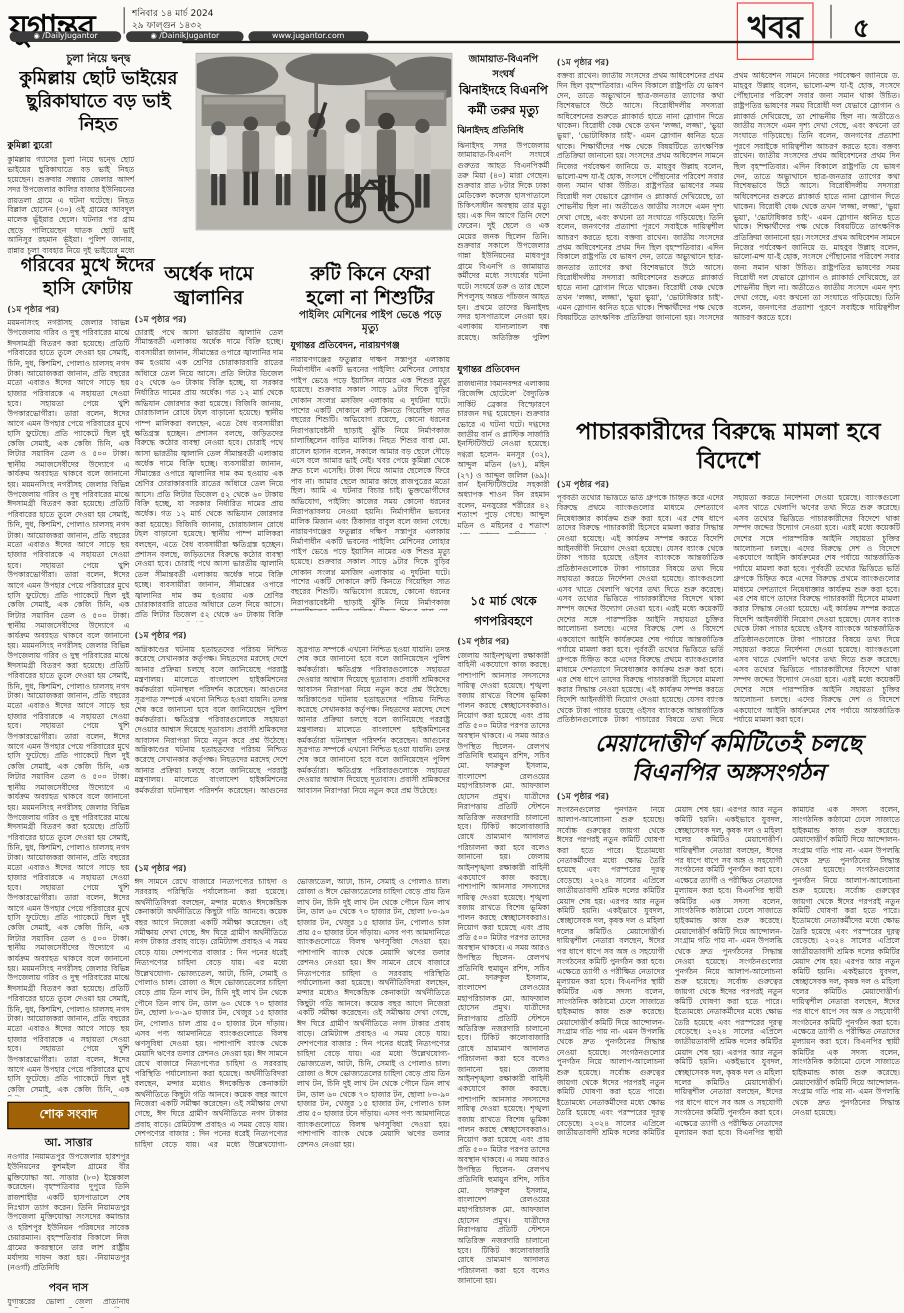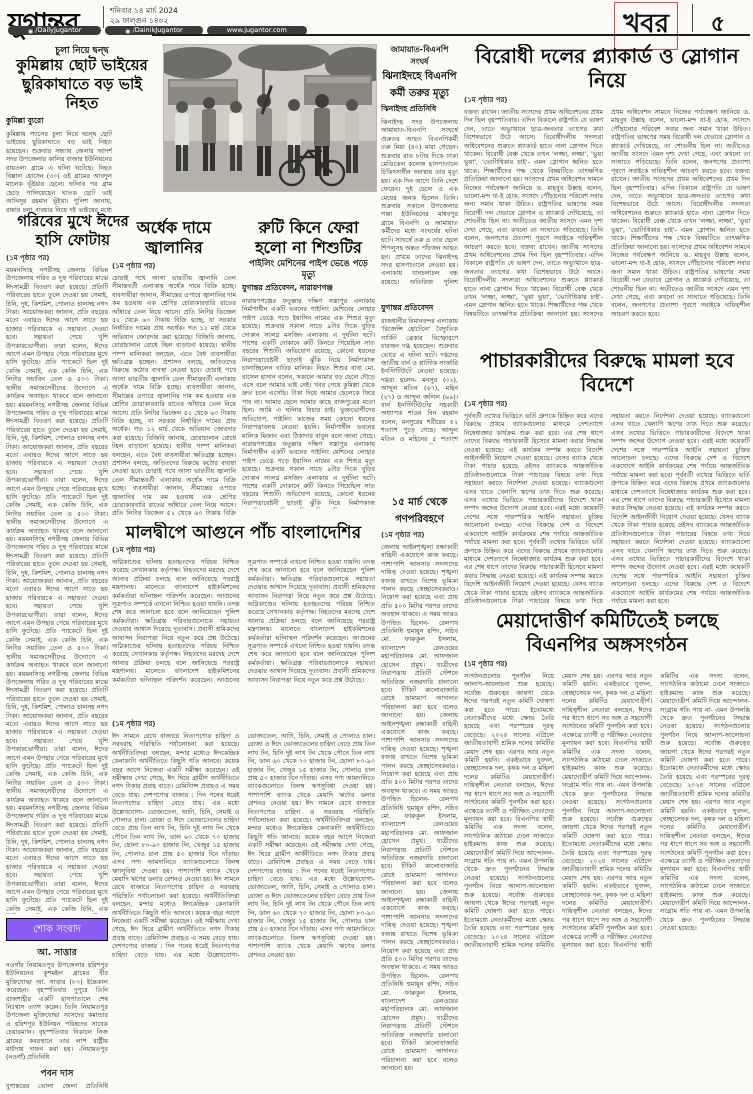--- a/index.html
+++ b/index.html
@@ -34,21 +34,21 @@
   .body{font-size:6.3px;line-height:8.4px;text-align:justify;color:#2b2b2b;overflow:hidden;}
   .cols2{column-count:2;column-gap:8px;}
   .cols3{column-count:3;column-gap:8px;}
   
   #photoblock{position:absolute;left:163px;top:44px;width:212px;}
   #photoblock svg{display:block;border:1px solid #b9b7b2;}
   .caption{font-size:7.3px;line-height:10px;color:#222;text-align:justify;margin-top:2px;
            width:232px;margin-left:-22px;}
   .credit{float:right;font-weight:bold;}
   
-  .obit-head{background:#8b5cf6;color:#fff;font-size:10px;font-weight:normal;text-align:center;
+  .obit-head{background:#a16207;color:#fff;font-size:10px;font-weight:bold;text-align:center;
              padding:2px 0;border:1px solid #000;}
   .obit-name{font-size:9px;font-weight:bold;text-align:center;margin:4px 0 1px 0;}
   
   #art-kumilla      {left:6px;  top:44px;  width:152px; height:168px;}
   #art-kumilla .body{width:106px;height:96px;}
   #art-goriber      {left:6px;  top:212px; width:150px; height:704px;}
   #art-goriber .body{width:102px;height:648px;}
   #obituary         {position:absolute;left:6px;top:918px;width:102px;height:172px;overflow:hidden;}
   #art-ordhek       {left:112px;top:218px; width:124px; height:300px;}
   #art-ordhek .body {height:256px;}
@@ -199,21 +199,20 @@
   </div>
 
   <div class="art" id="art-ruti">
     <div class="hl hl-md">রুটি কিনে ফেরা হলো না শিশুটির</div>
     <div class="subhead">পাইলিং মেশিনের পাইপ ভেঙে পড়ে মৃত্যু</div>
     <div class="byline">যুগান্তর প্রতিবেদন, নারায়ণগঞ্জ</div>
     <div class="body">নারায়ণগঞ্জের ফতুল্লার দক্ষিণ সস্তাপুর এলাকায় নির্মাণাধীন একটি ভবনের পাইলিং মেশিনের লোহার পাইপ ভেঙে পড়ে ইয়াসিন নামের এক শিশুর মৃত্যু হয়েছে। শুক্রবার সকাল সাড়ে ৯টার দিকে বুড়ির দোকান সংলগ্ন মসজিদ এলাকায় এ দুর্ঘটনা ঘটে। পাশের একটি দোকানে রুটি কিনতে গিয়েছিল সাত বছরের শিশুটি। অভিযোগ রয়েছে, কোনো ধরনের নিরাপত্তাবেষ্টনী ছাড়াই ঝুঁকি নিয়ে নির্মাণকাজ চালাচ্ছিলেন বাড়ির মালিক। নিহত শিশুর বাবা মো. রাসেল হাসান বলেন, সকালে আমার বড় ছেলে দৌড়ে এসে বলে আমার ভাই নেই। খবর পেয়ে কুমিল্লা থেকে দ্রুত চলে এসেছি। টাকা দিয়ে আমার ছেলেকে ফিরে পাব না। আমার ছেলে আমার কাছে রাজপুত্রের মতো ছিল। আমি এ ঘটনার বিচার চাই। ভুক্তভোগীদের অভিযোগ, পাইলিং কাজের সময় কোনো ধরনের নিরাপত্তাবলয় নেওয়া হয়নি। নির্মাণাধীন ভবনের মালিক মিজান এবং ঠিকাদার বাবুল বলে জানা গেছে। নারায়ণগঞ্জের ফতুল্লার দক্ষিণ সস্তাপুর এলাকায় নির্মাণাধীন একটি ভবনের পাইলিং মেশিনের লোহার পাইপ ভেঙে পড়ে ইয়াসিন নামের এক শিশুর মৃত্যু হয়েছে। শুক্রবার সকাল সাড়ে ৯টার দিকে বুড়ির দোকান সংলগ্ন মসজিদ এলাকায় এ দুর্ঘটনা ঘটে। পাশের একটি দোকানে রুটি কিনতে গিয়েছিল সাত বছরের শিশুটি। অভিযোগ রয়েছে, কোনো ধরনের নিরাপত্তাবেষ্টনী ছাড়াই ঝুঁকি নিয়ে নির্মাণকাজ চালাচ্ছিলেন বাড়ির মালিক। নিহত শিশুর বাবা মো. রাসেল হাসান বলেন, সকালে আমার বড় ছেলে দৌড়ে এসে বলে আমার ভাই নেই। খবর পেয়ে কুমিল্লা থেকে দ্রুত চলে এসেছি। টাকা দিয়ে আমার ছেলেকে ফিরে পাব না। আমার ছেলে আমার কাছে রাজপুত্রের মতো ছিল। আমি এ ঘটনার বিচার চাই। ভুক্তভোগীদের অভিযোগ, পাইলিং কাজের সময় কোনো ধরনের নিরাপত্তাবলয় নেওয়া হয়নি। নির্মাণাধীন ভবনের মালিক মিজান এবং ঠিকাদার বাবুল বলে জানা গেছে।</div>
   </div>
 
   <div class="art" id="art-maldives">
-    <div class="hl hl-md" style="font-size:17px;">মালদ্বীপে আগুনে পাঁচ বাংলাদেশির</div>
     <div class="cont">(১ম পৃষ্ঠার পর)</div>
     <div class="body cols2">অগ্নিকাণ্ডের ঘটনায় হতাহতদের পরিচয় নিশ্চিত করেছে সেখানকার কর্তৃপক্ষ। নিহতদের মরদেহ দেশে আনার প্রক্রিয়া চলছে বলে জানিয়েছে পররাষ্ট্র মন্ত্রণালয়। মালেতে বাংলাদেশ হাইকমিশনের কর্মকর্তারা ঘটনাস্থল পরিদর্শন করেছেন। আগুনের সূত্রপাত সম্পর্কে এখনো নিশ্চিত হওয়া যায়নি। তদন্ত শেষ করে জানানো হবে বলে জানিয়েছেন পুলিশ কর্মকর্তারা। ক্ষতিগ্রস্ত পরিবারগুলোকে সহায়তা দেওয়ার আশ্বাস দিয়েছে দূতাবাস। প্রবাসী শ্রমিকদের আবাসন নিরাপত্তা নিয়ে নতুন করে প্রশ্ন উঠেছে। অগ্নিকাণ্ডের ঘটনায় হতাহতদের পরিচয় নিশ্চিত করেছে সেখানকার কর্তৃপক্ষ। নিহতদের মরদেহ দেশে আনার প্রক্রিয়া চলছে বলে জানিয়েছে পররাষ্ট্র মন্ত্রণালয়। মালেতে বাংলাদেশ হাইকমিশনের কর্মকর্তারা ঘটনাস্থল পরিদর্শন করেছেন। আগুনের সূত্রপাত সম্পর্কে এখনো নিশ্চিত হওয়া যায়নি। তদন্ত শেষ করে জানানো হবে বলে জানিয়েছেন পুলিশ কর্মকর্তারা। ক্ষতিগ্রস্ত পরিবারগুলোকে সহায়তা দেওয়ার আশ্বাস দিয়েছে দূতাবাস। প্রবাসী শ্রমিকদের আবাসন নিরাপত্তা নিয়ে নতুন করে প্রশ্ন উঠেছে। অগ্নিকাণ্ডের ঘটনায় হতাহতদের পরিচয় নিশ্চিত করেছে সেখানকার কর্তৃপক্ষ। নিহতদের মরদেহ দেশে আনার প্রক্রিয়া চলছে বলে জানিয়েছে পররাষ্ট্র মন্ত্রণালয়। মালেতে বাংলাদেশ হাইকমিশনের কর্মকর্তারা ঘটনাস্থল পরিদর্শন করেছেন। আগুনের সূত্রপাত সম্পর্কে এখনো নিশ্চিত হওয়া যায়নি। তদন্ত শেষ করে জানানো হবে বলে জানিয়েছেন পুলিশ কর্মকর্তারা। ক্ষতিগ্রস্ত পরিবারগুলোকে সহায়তা দেওয়ার আশ্বাস দিয়েছে দূতাবাস। প্রবাসী শ্রমিকদের আবাসন নিরাপত্তা নিয়ে নতুন করে প্রশ্ন উঠেছে।</div>
   </div>
 
   <div class="art" id="art-monda">
     <div class="cont">(১ম পৃষ্ঠার পর)</div>
     <div class="body cols2">ঈদ সামনে রেখে বাজারে নিত্যপণ্যের চাহিদা ও সরবরাহ পরিস্থিতি পর্যালোচনা করা হয়েছে। অর্থনীতিবিদরা বলছেন, মন্দার মধ্যেও ঈদকেন্দ্রিক কেনাকাটা অর্থনীতিতে কিছুটা গতি আনবে। কয়েক বছর আগে নিজেরা একটি সমীক্ষা করেছেন। ওই সমীক্ষায় দেখা গেছে, ঈদ ঘিরে গ্রামীণ অর্থনীতিতে নগদ টাকার প্রবাহ বাড়ে। রেমিট্যান্স প্রবাহও এ সময় বেড়ে যায়। দেশপণ্যের বাজার : দিন পনের ধরেই নিত্যপণ্যের চাহিদা বেড়ে যায়। এর মধ্যে উল্লেখযোগ্য- ভোজ্যতেল, আটা, চিনি, সেমাই ও পোলাও চাল। রোজা ও ঈদে ভোজ্যতেলের চাহিদা বেড়ে প্রায় তিন লাখ টন, চিনি দুই লাখ টন থেকে পৌনে তিন লাখ টন, ডাল ৬০ থেকে ৭০ হাজার টন, ছোলা ৮০-৯০ হাজার টন, খেজুর ১৫ হাজার টন, পোলাও চাল প্রায় ৫০ হাজার টনে দাঁড়ায়। এসব পণ্য আমদানিতে ব্যাংকগুলোতে বিলম্ব ঋণসুবিধা দেওয়া হয়। পাশাপাশি ব্যাংক থেকে মেয়াদি ঋণের ডলার রেশনও নেওয়া হয়। ঈদ সামনে রেখে বাজারে নিত্যপণ্যের চাহিদা ও সরবরাহ পরিস্থিতি পর্যালোচনা করা হয়েছে। অর্থনীতিবিদরা বলছেন, মন্দার মধ্যেও ঈদকেন্দ্রিক কেনাকাটা অর্থনীতিতে কিছুটা গতি আনবে। কয়েক বছর আগে নিজেরা একটি সমীক্ষা করেছেন। ওই সমীক্ষায় দেখা গেছে, ঈদ ঘিরে গ্রামীণ অর্থনীতিতে নগদ টাকার প্রবাহ বাড়ে। রেমিট্যান্স প্রবাহও এ সময় বেড়ে যায়। দেশপণ্যের বাজার : দিন পনের ধরেই নিত্যপণ্যের চাহিদা বেড়ে যায়। এর মধ্যে উল্লেখযোগ্য- ভোজ্যতেল, আটা, চিনি, সেমাই ও পোলাও চাল। রোজা ও ঈদে ভোজ্যতেলের চাহিদা বেড়ে প্রায় তিন লাখ টন, চিনি দুই লাখ টন থেকে পৌনে তিন লাখ টন, ডাল ৬০ থেকে ৭০ হাজার টন, ছোলা ৮০-৯০ হাজার টন, খেজুর ১৫ হাজার টন, পোলাও চাল প্রায় ৫০ হাজার টনে দাঁড়ায়। এসব পণ্য আমদানিতে ব্যাংকগুলোতে বিলম্ব ঋণসুবিধা দেওয়া হয়। পাশাপাশি ব্যাংক থেকে মেয়াদি ঋণের ডলার রেশনও নেওয়া হয়। ঈদ সামনে রেখে বাজারে নিত্যপণ্যের চাহিদা ও সরবরাহ পরিস্থিতি পর্যালোচনা করা হয়েছে। অর্থনীতিবিদরা বলছেন, মন্দার মধ্যেও ঈদকেন্দ্রিক কেনাকাটা অর্থনীতিতে কিছুটা গতি আনবে। কয়েক বছর আগে নিজেরা একটি সমীক্ষা করেছেন। ওই সমীক্ষায় দেখা গেছে, ঈদ ঘিরে গ্রামীণ অর্থনীতিতে নগদ টাকার প্রবাহ বাড়ে। রেমিট্যান্স প্রবাহও এ সময় বেড়ে যায়। দেশপণ্যের বাজার : দিন পনের ধরেই নিত্যপণ্যের চাহিদা বেড়ে যায়। এর মধ্যে উল্লেখযোগ্য- ভোজ্যতেল, আটা, চিনি, সেমাই ও পোলাও চাল। রোজা ও ঈদে ভোজ্যতেলের চাহিদা বেড়ে প্রায় তিন লাখ টন, চিনি দুই লাখ টন থেকে পৌনে তিন লাখ টন, ডাল ৬০ থেকে ৭০ হাজার টন, ছোলা ৮০-৯০ হাজার টন, খেজুর ১৫ হাজার টন, পোলাও চাল প্রায় ৫০ হাজার টনে দাঁড়ায়। এসব পণ্য আমদানিতে ব্যাংকগুলোতে বিলম্ব ঋণসুবিধা দেওয়া হয়। পাশাপাশি ব্যাংক থেকে মেয়াদি ঋণের ডলার রেশনও নেওয়া হয়।</div>
   </div>
 
   <div class="art" id="art-jhenaidah">
@@ -228,30 +227,29 @@
     <div class="body">রাজধানীর বিমানবন্দর এলাকায় 'রিজেন্সি হোটেলে' বৈদ্যুতিক সার্কিট ব্রেকার বিস্ফোরণে চারজন দগ্ধ হয়েছেন। শুক্রবার ভোরে এ ঘটনা ঘটে। দগ্ধদের জাতীয় বার্ন ও প্লাস্টিক সার্জারি ইনস্টিটিউটে নেওয়া হয়েছে। দগ্ধরা হলেন- মনসুর (৩২), আব্দুল মতিন (৬৭), মহিন (২৭) ও আব্দুল জলিল (৬৯)। বার্ন ইনস্টিটিউটের সহকারী অধ্যাপক শাওন বিন রহমান বলেন, মনসুরের শরীরের ৪২ শতাংশ পুড়ে গেছে। আব্দুল মতিন ও মহিনের ৫ শতাংশ এবং আব্দুল জলিলের ৮ শতাংশ দগ্ধ হয়েছে। তাদের পর্যবেক্ষণে রাখা হয়েছে। দগ্ধ আব্দুল মতিন বলেন, ভোরে হোটেলের এসি মেরামতের কাজ চলছিল। এ সময় হঠাৎ সার্কিট ব্রেকার থেকে আগুন লেগে তারা দগ্ধ হন।</div>
   </div>
 
   <div class="art" id="art-gono">
     <div class="hl hl-sm">১৫ মার্চ থেকে গণপরিবহণে</div>
     <div class="cont">(১ম পৃষ্ঠার পর)</div>
     <div class="body">জেলায় আইনশৃঙ্খলা রক্ষাকারী বাহিনী একযোগে কাজ করছে। পাশাপাশি আনসার সদস্যদের দায়িত্ব দেওয়া হয়েছে। শৃঙ্খলা বজায় রাখতে বিশেষ ভূমিকা পালন করছে স্বেচ্ছাসেবকরাও। নিয়োগ করা হয়েছে এবং প্রায় প্রতি ৫০০ মিটার পরপর তাদের অবস্থান থাকবে। এ সময় আরও উপস্থিত ছিলেন- রেলপথ প্রতিনিধি হুমায়ুন রশিদ, সচিব মো. ফারুকুল ইসলাম, বাংলাদেশ রেলওয়ের মহাপরিচালক মো. আফজাল হোসেন প্রমুখ। যাত্রীদের নিরাপত্তায় প্রতিটি স্টেশনে অতিরিক্ত নজরদারি চালানো হবে। টিকিট কালোবাজারি রোধে ভ্রাম্যমাণ আদালত পরিচালনা করা হবে বলেও জানানো হয়। জেলায় আইনশৃঙ্খলা রক্ষাকারী বাহিনী একযোগে কাজ করছে। পাশাপাশি আনসার সদস্যদের দায়িত্ব দেওয়া হয়েছে। শৃঙ্খলা বজায় রাখতে বিশেষ ভূমিকা পালন করছে স্বেচ্ছাসেবকরাও। নিয়োগ করা হয়েছে এবং প্রায় প্রতি ৫০০ মিটার পরপর তাদের অবস্থান থাকবে। এ সময় আরও উপস্থিত ছিলেন- রেলপথ প্রতিনিধি হুমায়ুন রশিদ, সচিব মো. ফারুকুল ইসলাম, বাংলাদেশ রেলওয়ের মহাপরিচালক মো. আফজাল হোসেন প্রমুখ। যাত্রীদের নিরাপত্তায় প্রতিটি স্টেশনে অতিরিক্ত নজরদারি চালানো হবে। টিকিট কালোবাজারি রোধে ভ্রাম্যমাণ আদালত পরিচালনা করা হবে বলেও জানানো হয়। জেলায় আইনশৃঙ্খলা রক্ষাকারী বাহিনী একযোগে কাজ করছে। পাশাপাশি আনসার সদস্যদের দায়িত্ব দেওয়া হয়েছে। শৃঙ্খলা বজায় রাখতে বিশেষ ভূমিকা পালন করছে স্বেচ্ছাসেবকরাও। নিয়োগ করা হয়েছে এবং প্রায় প্রতি ৫০০ মিটার পরপর তাদের অবস্থান থাকবে। এ সময় আরও উপস্থিত ছিলেন- রেলপথ প্রতিনিধি হুমায়ুন রশিদ, সচিব মো. ফারুকুল ইসলাম, বাংলাদেশ রেলওয়ের মহাপরিচালক মো. আফজাল হোসেন প্রমুখ। যাত্রীদের নিরাপত্তায় প্রতিটি স্টেশনে অতিরিক্ত নজরদারি চালানো হবে। টিকিট কালোবাজারি রোধে ভ্রাম্যমাণ আদালত পরিচালনা করা হবে বলেও জানানো হয়।</div>
   </div>
 
   <div class="art" id="art-birodhi">
-    <div class="hl hl-lg">বিরোধী দলের প্ল্যাকার্ড ও স্লোগান নিয়ে</div>
     <div class="cont">(১ম পৃষ্ঠার পর)</div>
     <div class="body cols2">বক্তব্য রাখেন। জাতীয় সংসদের প্রথম অধিবেশনের প্রথম দিন ছিল বৃহস্পতিবার। এদিন বিকালে রাষ্ট্রপতি যে ভাষণ দেন, তাতে অভ্যুত্থানে ছাত্র-জনতার ত্যাগের কথা বিশেষভাবে উঠে আসে। বিরোধীদলীয় সদস্যরা অধিবেশনের শুরুতে প্ল্যাকার্ড হাতে নানা স্লোগান দিতে থাকেন। বিরোধী বেঞ্চ থেকে তখন 'লজ্জা, লজ্জা', 'ভুয়া ভুয়া', 'ভোটাধিকার চাই'- এমন স্লোগান ধ্বনিত হতে থাকে। শিক্ষার্থীদের পক্ষ থেকে বিষয়টিতে তাৎক্ষণিক প্রতিক্রিয়া জানানো হয়। সংসদের প্রথম অধিবেশন সামনে নিজের পর্যবেক্ষণ জানিয়ে ড. মাহবুব উল্লাহ বলেন, ভালো-মন্দ যা-ই হোক, সংসদে পৌঁছানোর পরিবেশ সবার জন্য সমান থাকা উচিত। রাষ্ট্রপতির ভাষণের সময় বিরোধী দল যেভাবে স্লোগান ও প্ল্যাকার্ড দেখিয়েছে, তা শোভনীয় ছিল না। অতীতেও জাতীয় সংসদে এমন দৃশ্য দেখা গেছে, এবং কখনো তা সংঘাতে গড়িয়েছে। তিনি বলেন, জনগণের প্রত্যাশা পূরণে সবাইকে দায়িত্বশীল আচরণ করতে হবে। বক্তব্য রাখেন। জাতীয় সংসদের প্রথম অধিবেশনের প্রথম দিন ছিল বৃহস্পতিবার। এদিন বিকালে রাষ্ট্রপতি যে ভাষণ দেন, তাতে অভ্যুত্থানে ছাত্র-জনতার ত্যাগের কথা বিশেষভাবে উঠে আসে। বিরোধীদলীয় সদস্যরা অধিবেশনের শুরুতে প্ল্যাকার্ড হাতে নানা স্লোগান দিতে থাকেন। বিরোধী বেঞ্চ থেকে তখন 'লজ্জা, লজ্জা', 'ভুয়া ভুয়া', 'ভোটাধিকার চাই'- এমন স্লোগান ধ্বনিত হতে থাকে। শিক্ষার্থীদের পক্ষ থেকে বিষয়টিতে তাৎক্ষণিক প্রতিক্রিয়া জানানো হয়। সংসদের প্রথম অধিবেশন সামনে নিজের পর্যবেক্ষণ জানিয়ে ড. মাহবুব উল্লাহ বলেন, ভালো-মন্দ যা-ই হোক, সংসদে পৌঁছানোর পরিবেশ সবার জন্য সমান থাকা উচিত। রাষ্ট্রপতির ভাষণের সময় বিরোধী দল যেভাবে স্লোগান ও প্ল্যাকার্ড দেখিয়েছে, তা শোভনীয় ছিল না। অতীতেও জাতীয় সংসদে এমন দৃশ্য দেখা গেছে, এবং কখনো তা সংঘাতে গড়িয়েছে। তিনি বলেন, জনগণের প্রত্যাশা পূরণে সবাইকে দায়িত্বশীল আচরণ করতে হবে। বক্তব্য রাখেন। জাতীয় সংসদের প্রথম অধিবেশনের প্রথম দিন ছিল বৃহস্পতিবার। এদিন বিকালে রাষ্ট্রপতি যে ভাষণ দেন, তাতে অভ্যুত্থানে ছাত্র-জনতার ত্যাগের কথা বিশেষভাবে উঠে আসে। বিরোধীদলীয় সদস্যরা অধিবেশনের শুরুতে প্ল্যাকার্ড হাতে নানা স্লোগান দিতে থাকেন। বিরোধী বেঞ্চ থেকে তখন 'লজ্জা, লজ্জা', 'ভুয়া ভুয়া', 'ভোটাধিকার চাই'- এমন স্লোগান ধ্বনিত হতে থাকে। শিক্ষার্থীদের পক্ষ থেকে বিষয়টিতে তাৎক্ষণিক প্রতিক্রিয়া জানানো হয়। সংসদের প্রথম অধিবেশন সামনে নিজের পর্যবেক্ষণ জানিয়ে ড. মাহবুব উল্লাহ বলেন, ভালো-মন্দ যা-ই হোক, সংসদে পৌঁছানোর পরিবেশ সবার জন্য সমান থাকা উচিত। রাষ্ট্রপতির ভাষণের সময় বিরোধী দল যেভাবে স্লোগান ও প্ল্যাকার্ড দেখিয়েছে, তা শোভনীয় ছিল না। অতীতেও জাতীয় সংসদে এমন দৃশ্য দেখা গেছে, এবং কখনো তা সংঘাতে গড়িয়েছে। তিনি বলেন, জনগণের প্রত্যাশা পূরণে সবাইকে দায়িত্বশীল আচরণ করতে হবে।</div>
   </div>
 
   <div class="art" id="art-pachar">
     <div class="hl hl-lg" style="font-size:19px;">পাচারকারীদের বিরুদ্ধে মামলা হবে বিদেশে</div>
     <div class="cont">(১ম পৃষ্ঠার পর)</div>
     <div class="body cols2">পূর্ববর্তী তথ্যের ভিত্তিতে ভর্তি গ্রুপকে চিহ্নিত করে এদের বিরুদ্ধে প্রথমে ব্যাংকগুলোর মাধ্যমে দেশত্যাগে নিষেধাজ্ঞার কার্যক্রম শুরু করা হবে। এর শেষ ধাপে তাদের বিরুদ্ধে পাচারকারী হিসেবে মামলা করার সিদ্ধান্ত নেওয়া হয়েছে। এই কার্যক্রম সম্পন্ন করতে বিদেশি আইনজীবী নিয়োগ দেওয়া হয়েছে। যেসব ব্যাংক থেকে টাকা পাচার হয়েছে ওইসব ব্যাংককে আন্তর্জাতিক প্রতিষ্ঠানগুলোকে টাকা পাচারের বিষয়ে তথ্য দিয়ে সহায়তা করতে নির্দেশনা দেওয়া হয়েছে। ব্যাংকগুলো এসব খাতে খেলাপি ঋণের তথ্য দিতে শুরু করেছে। এসব তথ্যের ভিত্তিতে পাচারকারীদের বিদেশে থাকা সম্পদ জব্দের উদ্যোগ নেওয়া হবে। এরই মধ্যে কয়েকটি দেশের সঙ্গে পারস্পরিক আইনি সহায়তা চুক্তির আলোচনা চলছে। এদের বিরুদ্ধে দেশ ও বিদেশে একযোগে আইনি কার্যক্রমের শেষ পর্যায়ে আন্তর্জাতিক পর্যায়ে মামলা করা হবে। পূর্ববর্তী তথ্যের ভিত্তিতে ভর্তি গ্রুপকে চিহ্নিত করে এদের বিরুদ্ধে প্রথমে ব্যাংকগুলোর মাধ্যমে দেশত্যাগে নিষেধাজ্ঞার কার্যক্রম শুরু করা হবে। এর শেষ ধাপে তাদের বিরুদ্ধে পাচারকারী হিসেবে মামলা করার সিদ্ধান্ত নেওয়া হয়েছে। এই কার্যক্রম সম্পন্ন করতে বিদেশি আইনজীবী নিয়োগ দেওয়া হয়েছে। যেসব ব্যাংক থেকে টাকা পাচার হয়েছে ওইসব ব্যাংককে আন্তর্জাতিক প্রতিষ্ঠানগুলোকে টাকা পাচারের বিষয়ে তথ্য দিয়ে সহায়তা করতে নির্দেশনা দেওয়া হয়েছে। ব্যাংকগুলো এসব খাতে খেলাপি ঋণের তথ্য দিতে শুরু করেছে। এসব তথ্যের ভিত্তিতে পাচারকারীদের বিদেশে থাকা সম্পদ জব্দের উদ্যোগ নেওয়া হবে। এরই মধ্যে কয়েকটি দেশের সঙ্গে পারস্পরিক আইনি সহায়তা চুক্তির আলোচনা চলছে। এদের বিরুদ্ধে দেশ ও বিদেশে একযোগে আইনি কার্যক্রমের শেষ পর্যায়ে আন্তর্জাতিক পর্যায়ে মামলা করা হবে। পূর্ববর্তী তথ্যের ভিত্তিতে ভর্তি গ্রুপকে চিহ্নিত করে এদের বিরুদ্ধে প্রথমে ব্যাংকগুলোর মাধ্যমে দেশত্যাগে নিষেধাজ্ঞার কার্যক্রম শুরু করা হবে। এর শেষ ধাপে তাদের বিরুদ্ধে পাচারকারী হিসেবে মামলা করার সিদ্ধান্ত নেওয়া হয়েছে। এই কার্যক্রম সম্পন্ন করতে বিদেশি আইনজীবী নিয়োগ দেওয়া হয়েছে। যেসব ব্যাংক থেকে টাকা পাচার হয়েছে ওইসব ব্যাংককে আন্তর্জাতিক প্রতিষ্ঠানগুলোকে টাকা পাচারের বিষয়ে তথ্য দিয়ে সহায়তা করতে নির্দেশনা দেওয়া হয়েছে। ব্যাংকগুলো এসব খাতে খেলাপি ঋণের তথ্য দিতে শুরু করেছে। এসব তথ্যের ভিত্তিতে পাচারকারীদের বিদেশে থাকা সম্পদ জব্দের উদ্যোগ নেওয়া হবে। এরই মধ্যে কয়েকটি দেশের সঙ্গে পারস্পরিক আইনি সহায়তা চুক্তির আলোচনা চলছে। এদের বিরুদ্ধে দেশ ও বিদেশে একযোগে আইনি কার্যক্রমের শেষ পর্যায়ে আন্তর্জাতিক পর্যায়ে মামলা করা হবে।</div>
   </div>
 
   <div class="art" id="art-meyad">
-    <div class="hl hl-lg" style="font-size:19px;">মেয়াদোত্তীর্ণ কমিটিতেই চলছে বিএনপির অঙ্গসংগঠন</div>
+    <div class="hl hl-lg" style="font-size:19px;font-style:italic;">মেয়াদোত্তীর্ণ কমিটিতেই চলছে বিএনপির অঙ্গসংগঠন</div>
     <div class="cont">(১ম পৃষ্ঠার পর)</div>
     <div class="body cols3">সংগঠনগুলোর পুনর্গঠন নিয়ে আলাপ-আলোচনা শুরু হয়েছে। সর্বোচ্চ গুরুত্বের জায়গা থেকে ঈদের পরপরই নতুন কমিটি ঘোষণা করা হতে পারে। ইতোমধ্যে নেতাকর্মীদের মধ্যে ক্ষোভ তৈরি হয়েছে এবং পরস্পরের দূরত্ব বেড়েছে। ২০২৪ সালের এপ্রিলে জাতীয়তাবাদী শ্রমিক দলের কমিটির মেয়াদ শেষ হয়। এরপর আর নতুন কমিটি হয়নি। একইভাবে যুবদল, স্বেচ্ছাসেবক দল, কৃষক দল ও মহিলা দলের কমিটিও মেয়াদোত্তীর্ণ। দায়িত্বশীল নেতারা বলছেন, ঈদের পর ধাপে ধাপে সব অঙ্গ ও সহযোগী সংগঠনের কমিটি পুনর্গঠন করা হবে। এক্ষেত্রে ত্যাগী ও পরীক্ষিত নেতাদের মূল্যায়ন করা হবে। বিএনপির স্থায়ী কমিটির এক সদস্য বলেন, সাংগঠনিক কাঠামো ঢেলে সাজাতে হাইকমান্ড কাজ শুরু করেছে। মেয়াদোত্তীর্ণ কমিটি দিয়ে আন্দোলন-সংগ্রাম গতি পায় না- এমন উপলব্ধি থেকে দ্রুত পুনর্গঠনের সিদ্ধান্ত নেওয়া হয়েছে। সংগঠনগুলোর পুনর্গঠন নিয়ে আলাপ-আলোচনা শুরু হয়েছে। সর্বোচ্চ গুরুত্বের জায়গা থেকে ঈদের পরপরই নতুন কমিটি ঘোষণা করা হতে পারে। ইতোমধ্যে নেতাকর্মীদের মধ্যে ক্ষোভ তৈরি হয়েছে এবং পরস্পরের দূরত্ব বেড়েছে। ২০২৪ সালের এপ্রিলে জাতীয়তাবাদী শ্রমিক দলের কমিটির মেয়াদ শেষ হয়। এরপর আর নতুন কমিটি হয়নি। একইভাবে যুবদল, স্বেচ্ছাসেবক দল, কৃষক দল ও মহিলা দলের কমিটিও মেয়াদোত্তীর্ণ। দায়িত্বশীল নেতারা বলছেন, ঈদের পর ধাপে ধাপে সব অঙ্গ ও সহযোগী সংগঠনের কমিটি পুনর্গঠন করা হবে। এক্ষেত্রে ত্যাগী ও পরীক্ষিত নেতাদের মূল্যায়ন করা হবে। বিএনপির স্থায়ী কমিটির এক সদস্য বলেন, সাংগঠনিক কাঠামো ঢেলে সাজাতে হাইকমান্ড কাজ শুরু করেছে। মেয়াদোত্তীর্ণ কমিটি দিয়ে আন্দোলন-সংগ্রাম গতি পায় না- এমন উপলব্ধি থেকে দ্রুত পুনর্গঠনের সিদ্ধান্ত নেওয়া হয়েছে। সংগঠনগুলোর পুনর্গঠন নিয়ে আলাপ-আলোচনা শুরু হয়েছে। সর্বোচ্চ গুরুত্বের জায়গা থেকে ঈদের পরপরই নতুন কমিটি ঘোষণা করা হতে পারে। ইতোমধ্যে নেতাকর্মীদের মধ্যে ক্ষোভ তৈরি হয়েছে এবং পরস্পরের দূরত্ব বেড়েছে। ২০২৪ সালের এপ্রিলে জাতীয়তাবাদী শ্রমিক দলের কমিটির মেয়াদ শেষ হয়। এরপর আর নতুন কমিটি হয়নি। একইভাবে যুবদল, স্বেচ্ছাসেবক দল, কৃষক দল ও মহিলা দলের কমিটিও মেয়াদোত্তীর্ণ। দায়িত্বশীল নেতারা বলছেন, ঈদের পর ধাপে ধাপে সব অঙ্গ ও সহযোগী সংগঠনের কমিটি পুনর্গঠন করা হবে। এক্ষেত্রে ত্যাগী ও পরীক্ষিত নেতাদের মূল্যায়ন করা হবে। বিএনপির স্থায়ী কমিটির এক সদস্য বলেন, সাংগঠনিক কাঠামো ঢেলে সাজাতে হাইকমান্ড কাজ শুরু করেছে। মেয়াদোত্তীর্ণ কমিটি দিয়ে আন্দোলন-সংগ্রাম গতি পায় না- এমন উপলব্ধি থেকে দ্রুত পুনর্গঠনের সিদ্ধান্ত নেওয়া হয়েছে। সংগঠনগুলোর পুনর্গঠন নিয়ে আলাপ-আলোচনা শুরু হয়েছে। সর্বোচ্চ গুরুত্বের জায়গা থেকে ঈদের পরপরই নতুন কমিটি ঘোষণা করা হতে পারে। ইতোমধ্যে নেতাকর্মীদের মধ্যে ক্ষোভ তৈরি হয়েছে এবং পরস্পরের দূরত্ব বেড়েছে। ২০২৪ সালের এপ্রিলে জাতীয়তাবাদী শ্রমিক দলের কমিটির মেয়াদ শেষ হয়। এরপর আর নতুন কমিটি হয়নি। একইভাবে যুবদল, স্বেচ্ছাসেবক দল, কৃষক দল ও মহিলা দলের কমিটিও মেয়াদোত্তীর্ণ। দায়িত্বশীল নেতারা বলছেন, ঈদের পর ধাপে ধাপে সব অঙ্গ ও সহযোগী সংগঠনের কমিটি পুনর্গঠন করা হবে। এক্ষেত্রে ত্যাগী ও পরীক্ষিত নেতাদের মূল্যায়ন করা হবে। বিএনপির স্থায়ী কমিটির এক সদস্য বলেন, সাংগঠনিক কাঠামো ঢেলে সাজাতে হাইকমান্ড কাজ শুরু করেছে। মেয়াদোত্তীর্ণ কমিটি দিয়ে আন্দোলন-সংগ্রাম গতি পায় না- এমন উপলব্ধি থেকে দ্রুত পুনর্গঠনের সিদ্ধান্ত নেওয়া হয়েছে।</div>
   </div>
 
 </div>
 
 </body></html>

